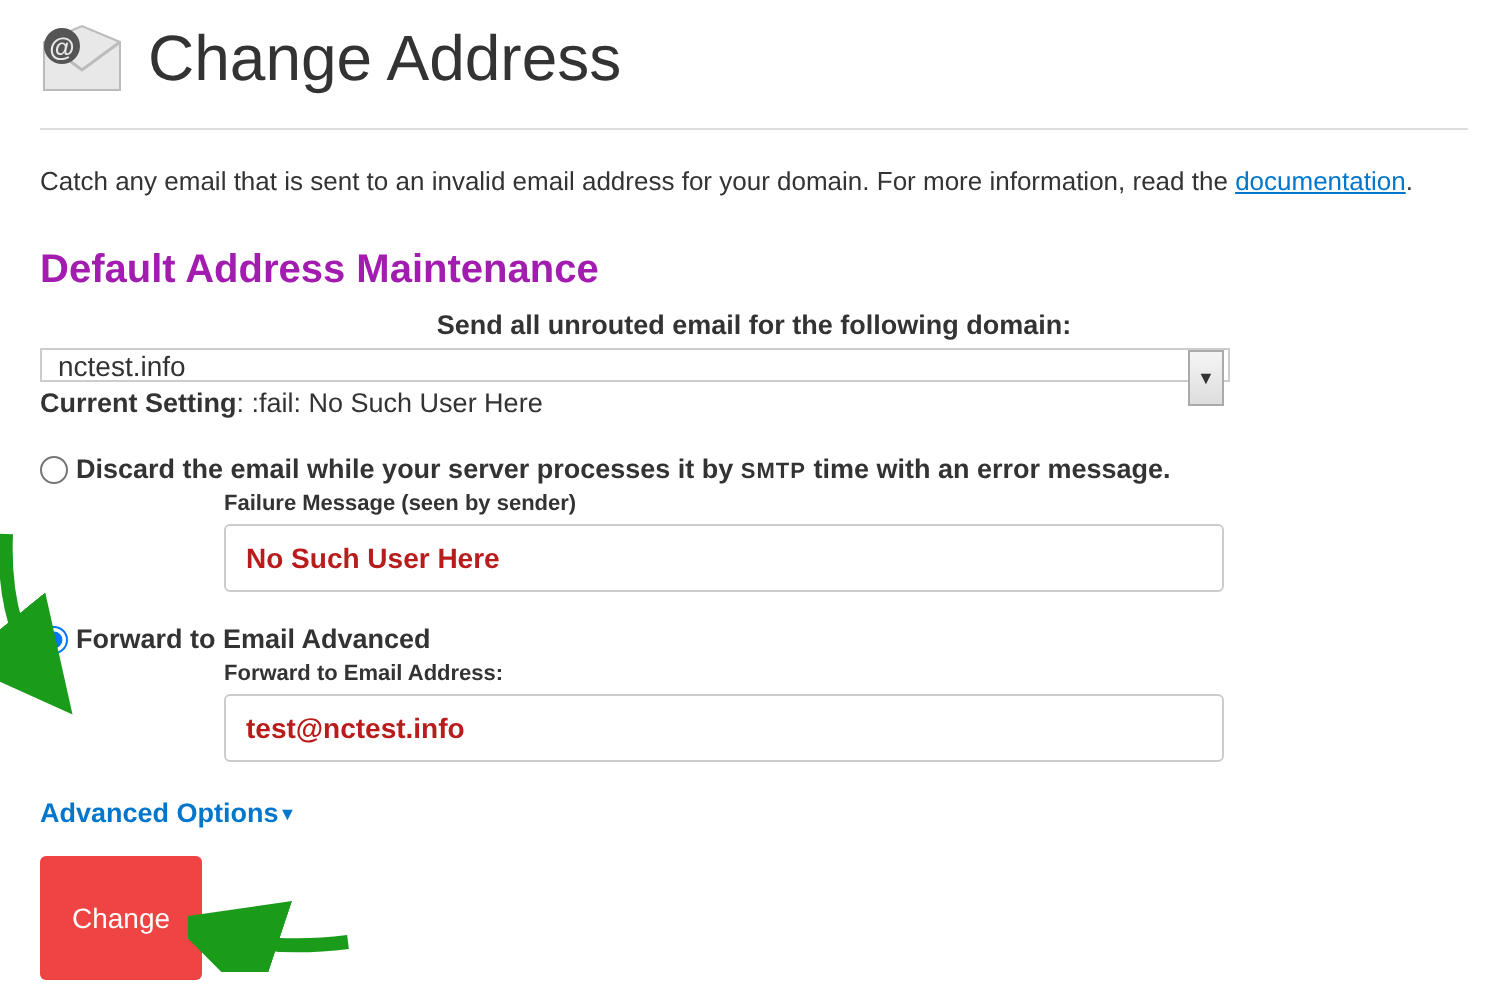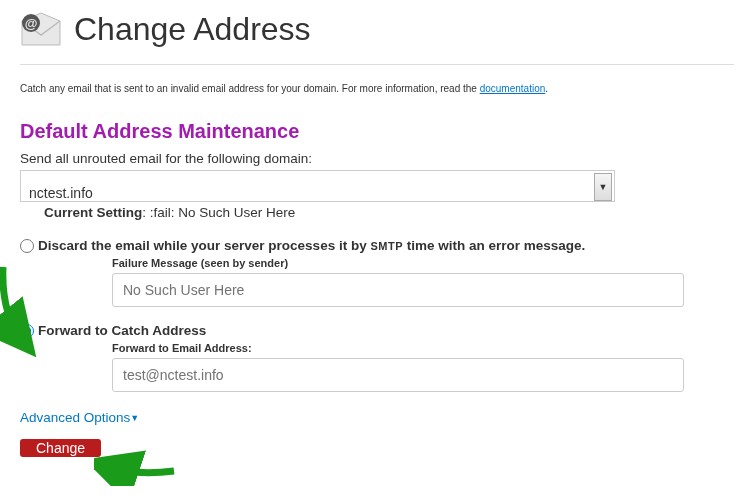--- a/index.html
+++ b/index.html
@@ -1,37 +1,37 @@
 <!DOCTYPE html>
 <html><head>
 <meta charset="utf-8">
 <style>
 * { box-sizing: border-box; margin: 0; padding: 0; }
 body { font-family: "Helvetica Neue", Arial, sans-serif; font-size: 14px; color: #333; background: #fff; width: 754px; }
 .container { padding: 0 20px 20px 20px; }
 .header { display: flex; align-items: center; gap: 12px; padding: 8px 0 14px 0; border-bottom: 1px solid #ddd; margin-bottom: 18px; }
 .icon-wrap { width: 42px; height: 42px; position: relative; display: flex; align-items: center; justify-content: center; }
 h1 { font-size: 32px; font-weight: 300; color: #333; }
-.intro { font-size: 10px; margin-bottom: 26px; color: #333; }
+.intro { font-size: 13px; margin-bottom: 26px; color: #333; }
 .intro a { color: #0077cc; text-decoration: underline; }
 h2 { font-size: 20px; font-weight: 700; color: #a21caf; margin-bottom: 8px; }
-.label-bold { font-weight: normal; font-size: 13.5px; margin-bottom: 4px; }
-.select { width: 595px; height: 32px; border: 1px solid #ccc; background: #fff; padding: 0 8px; font-size: 14px; cursor: pointer; display: flex; align-items: flex-end; justify-content: space-between; }
+.label-bold { font-weight: bold; font-size: 13.5px; margin-bottom: 4px; text-align: center; }
+.select { width: 595px; height: 17px; border: 1px solid #ccc; background: #fff; padding: 0 8px; font-size: 14px; cursor: pointer; display: flex; align-items: flex-start; justify-content: space-between; }
 .select-btn { width: 18px; height: 28px; border: 1px solid #aaa; background: linear-gradient(#f5f5f5,#ddd); display: flex; align-items: center; justify-content: center; font-size: 9px; color: #333; margin-right: -6px; }
-.current { font-size: 13.5px; margin-top: 3px; margin-bottom: 18px; margin-left: 24px; }
+.current { font-size: 13.5px; margin-top: 3px; margin-bottom: 18px; }
 .current b { font-weight: bold; }
 .radio-row { display: flex; align-items: center; gap: 4px; margin-bottom: 4px; }
 .radio-row label { font-weight: bold; font-size: 13.5px; cursor: pointer; }
 .smtp { font-size: 11px; letter-spacing: 0.5px; }
 .sub-section { padding-left: 92px; margin-bottom: 16px; }
 .sub-label { font-weight: bold; font-size: 11px; margin-bottom: 4px; }
-.text-input { width: 572px; height: 34px; border: 1px solid #ccc; border-radius: 3px; padding: 0 10px; font-size: 14px; color: #737373; }
-.adv { color: #0077cc; font-weight: normal; font-size: 13.5px; cursor: pointer; display: inline-flex; align-items: center; gap: 0; margin-top: 2px; margin-bottom: 14px; }
+.text-input { width: 500px; height: 34px; border: 1px solid #ccc; border-radius: 3px; padding: 0 10px; font-size: 14px; color: #b91c1c; font-weight: bold; }
+.adv { color: #0077cc; font-weight: bold; font-size: 13.5px; cursor: pointer; display: inline-flex; align-items: center; gap: 0; margin-top: 2px; margin-bottom: 14px; }
 .adv .caret { font-size: 9px; }
-.btn { background: #b91c1c; color: #fff; border: none; border-radius: 3px; padding: 1px 16px; font-size: 14px; cursor: pointer; }
+.btn { background: #ef4444; color: #fff; border: none; border-radius: 3px; padding: 23px 16px; font-size: 14px; cursor: pointer; }
 input[type=radio] { width: 14px; height: 14px; cursor: pointer; }
 .arrow-svg { position: absolute; pointer-events: none; }
 #arrow1 { left: -17px; top: 259px; }
 #arrow2 { left: 94px; top: 446px; }
 </style>
 </head>
 <body>
 
 <div class="container">
   <div class="header">
@@ -67,21 +67,21 @@
       <span>Discard the email while your server processes it by </span><span class="smtp">SMTP</span><span> time with an error message.</span>
     </label>
   </div>
   <div class="sub-section">
     <div class="sub-label">Failure Message (seen by sender)</div>
     <input class="text-input" type="text" value="No Such User Here" style="">
   </div>
 
   <div class="radio-row">
     <input type="radio" name="opt" checked="" style="">
-    <label>Forward to Catch Address</label>
+    <label>Forward to Email Advanced</label>
   </div>
   <div class="sub-section">
     <div class="sub-label">Forward to Email Address:</div>
     <input class="text-input" type="text" value="test@nctest.info" style="">
   </div>
 
   <div class="adv">
     <span>Advanced Options</span>
     <span class="caret">▼</span>
   </div>

